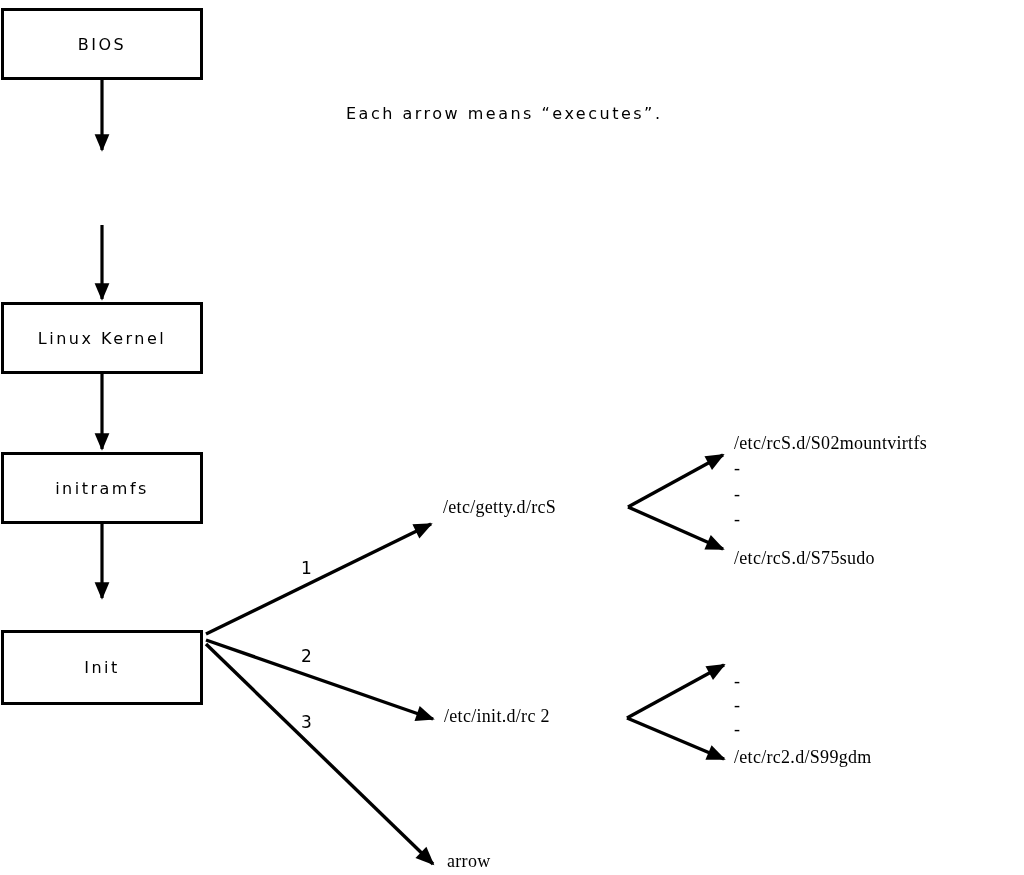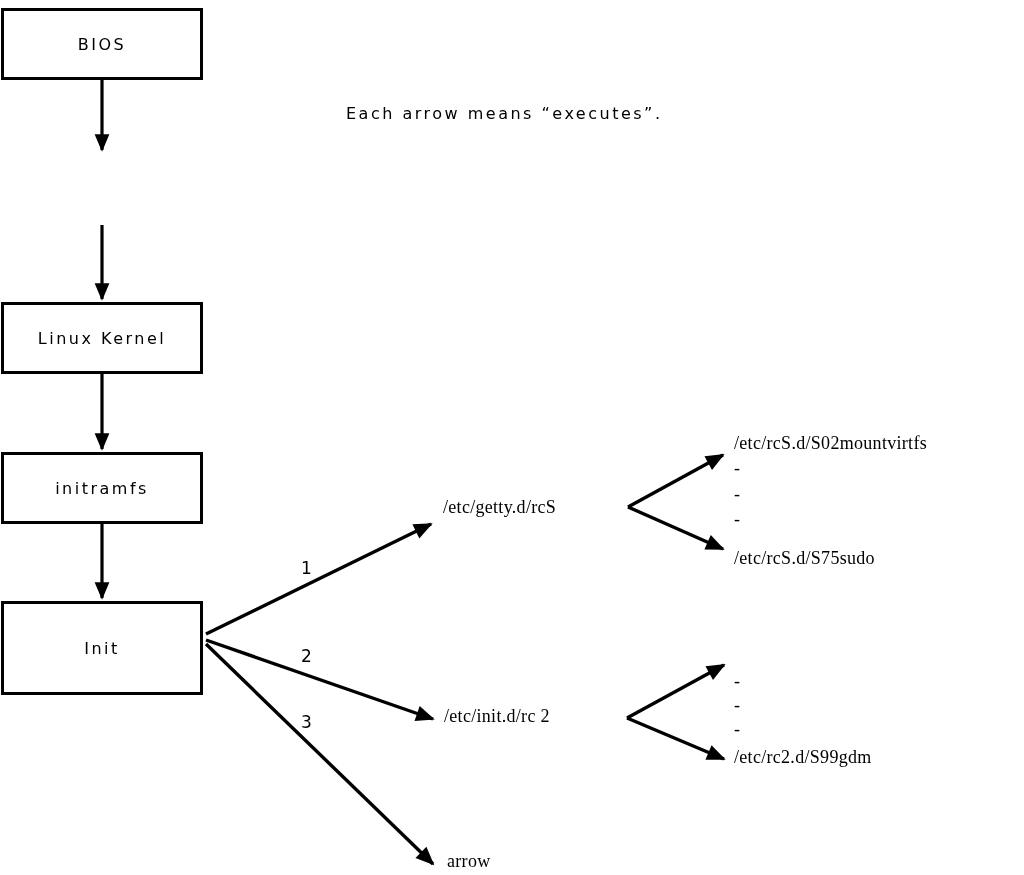--- a/index.html
+++ b/index.html
@@ -91,21 +91,21 @@
 
   <div class="node-box" style="top:8px;">
     <span>BIOS</span>
   </div>
   <div class="node-box" style="top:302px;">
     <span>Linux Kernel</span>
   </div>
   <div class="node-box" style="top:452px;">
     <span>initramfs</span>
   </div>
-  <div class="node-box" style="top:601px;height:94px;">
+  <div class="node-box" style="top:630px;height:75px;">
     <span>Init</span>
   </div>
 
   <div class="note-text">Each arrow means “executes”.</div>
 
   <div class="edge-num" style="left:307px;top:568px;">1</div>
   <div class="edge-num" style="left:307px;top:656px;">2</div>
   <div class="edge-num" style="left:307px;top:722px;">3</div>
 
   <div class="mono-label" style="left:443px;top:508px;">/etc/getty.d/rcS</div>

